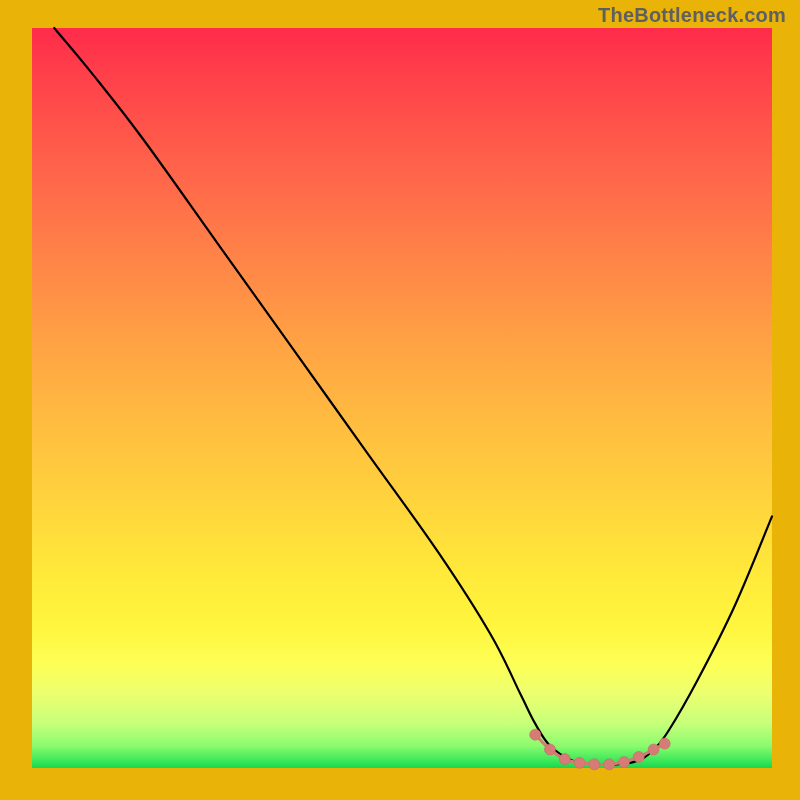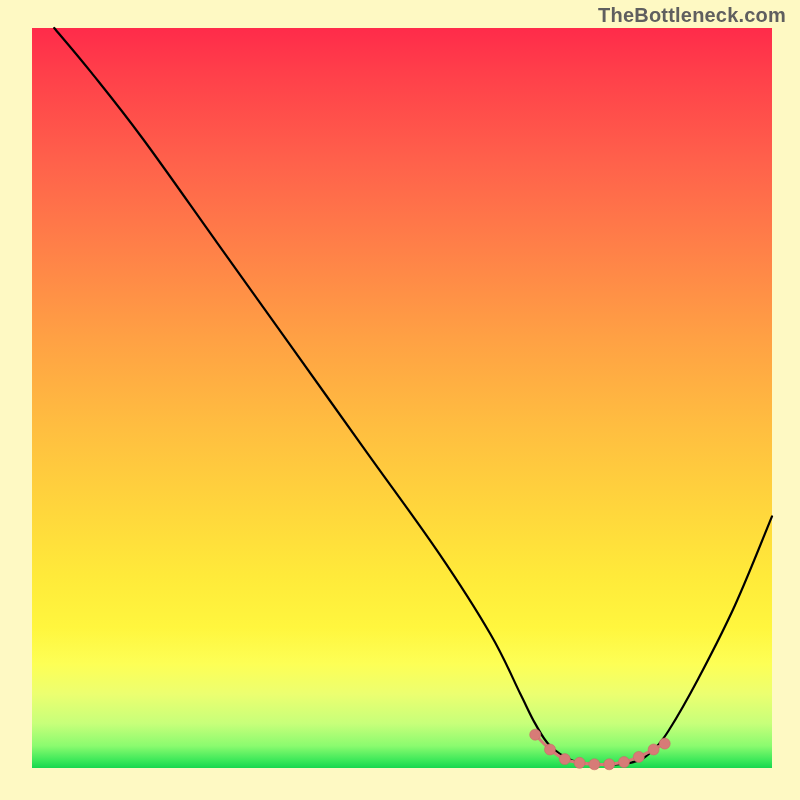--- a/index.html
+++ b/index.html
@@ -8,21 +8,21 @@
     width: 800px;
     height: 800px;
     background: #000;
     overflow: hidden;
     font-family: Arial, Helvetica, sans-serif;
   }
   .stage {
     position: relative;
     width: 800px;
     height: 800px;
-    background: #fef9c3;
+    background: #eab308;
   }
   .watermark {
     position: absolute;
     top: 4px;
     right: 14px;
     font-size: 20px;
     font-weight: 600;
     color: #5f5f5f;
     letter-spacing: 0.2px;
     z-index: 5;

